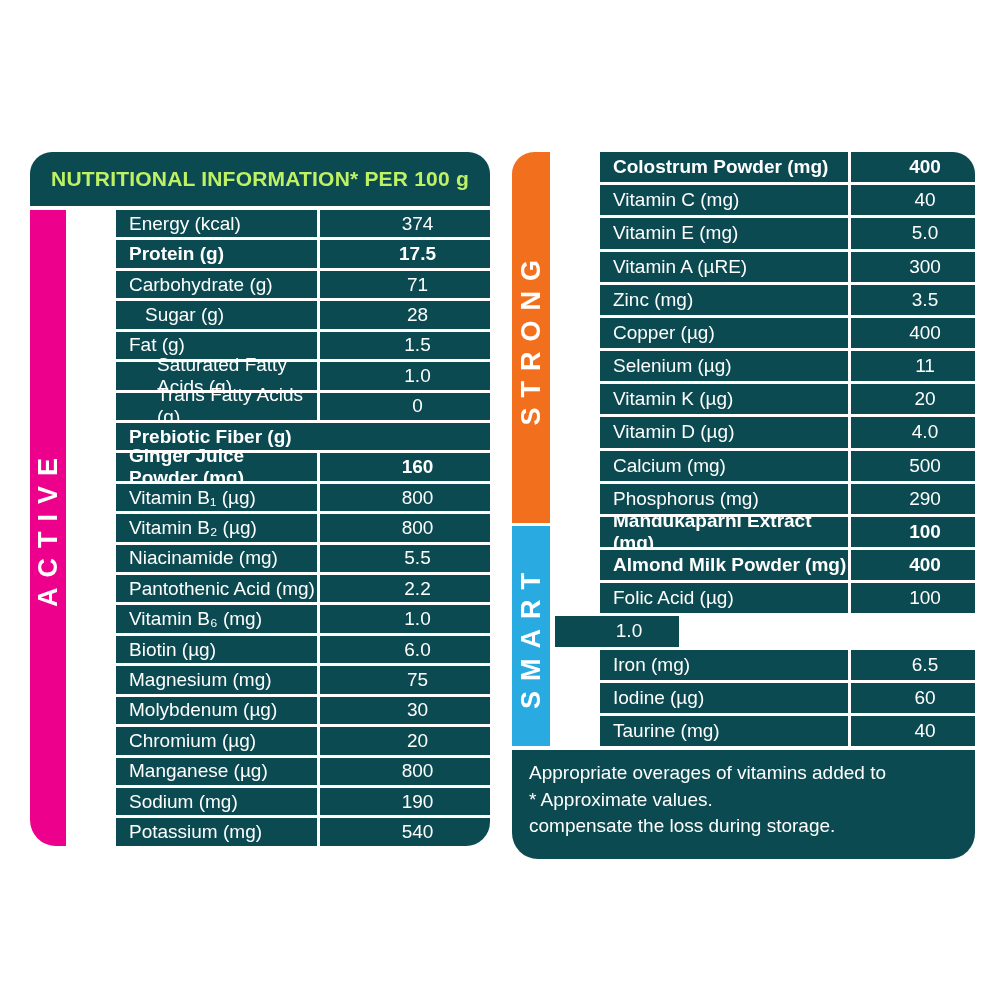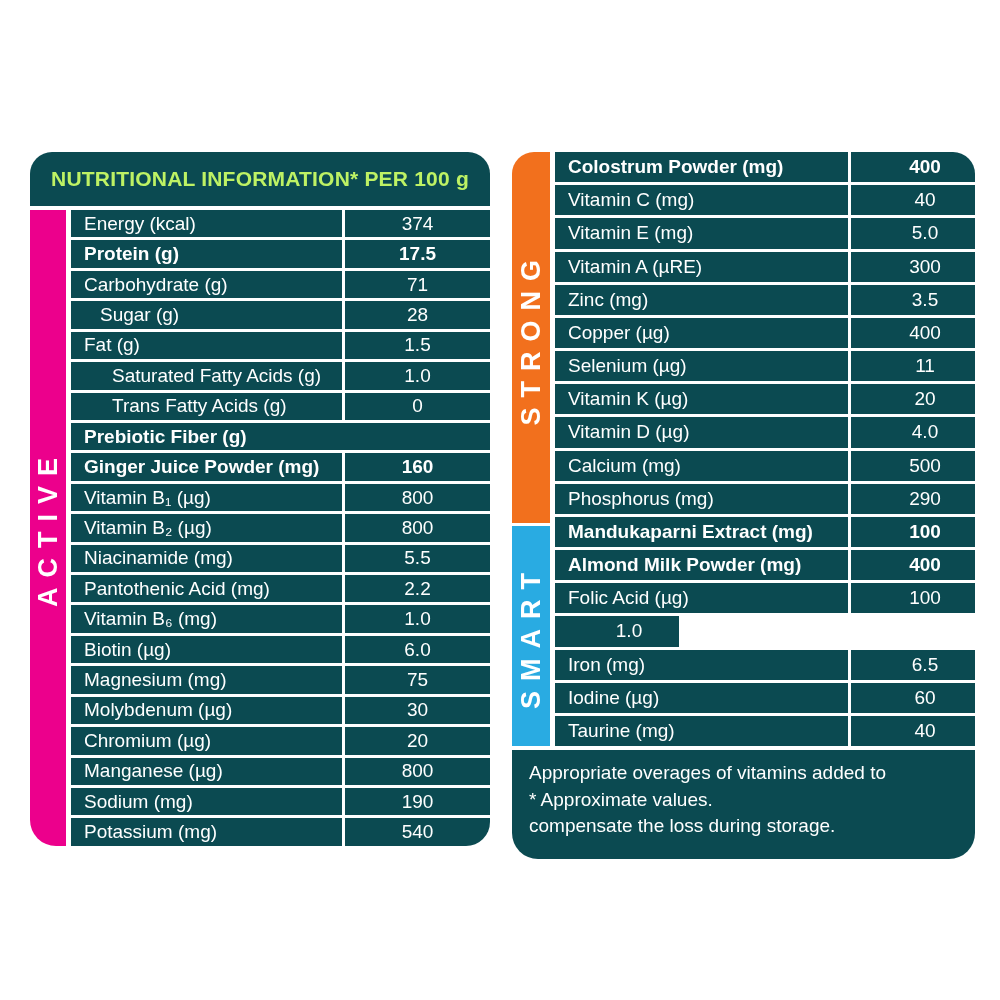--- a/index.html
+++ b/index.html
@@ -26,23 +26,23 @@
   .vlabel{
     writing-mode:vertical-rl;transform:rotate(180deg);text-orientation:mixed;
     font-size:27px;letter-spacing:10px;white-space:nowrap;
   }
   .rows{flex:1;display:flex;flex-direction:column;gap:3px;min-height:0;}
   .row{flex:1;display:flex;gap:3px;min-height:0;}
   .cell{
     background:#0B4A51;color:#fff;display:flex;align-items:center;
     font-size:19px;
   }
-  .cell.label{flex:1;padding-left:13px;}
+  .cell.label{flex:1;padding-left:13px;margin-left:45px;}
   .cell.value{justify-content:center;text-align:center;}
-  .panel-left .cell.value{flex:0 0 145px;}
+  .panel-left .cell.value{flex:0 0 145px;padding-left:25px;}
   .panel-right .cell.value{flex:0 0 100px;padding-left:24px;}
   .row.bold .cell{font-weight:bold;}
   .row.indent1 .cell.label{padding-left:29px;}
   .row.indent2 .cell.label{padding-left:41px;}
   .panel-left .row:last-child .cell.value{border-bottom-right-radius:24px;}
   
   .panel-right{left:512px;top:152px;width:463px;height:707px;}
   .rp-top{flex:0 0 594px;display:flex;gap:5px;min-height:0;}
   .rp-sidecol{flex:0 0 38px;display:flex;flex-direction:column;gap:3px;}
   .sidebar-strong{flex:0 0 371px;background:#F2701D;border-radius:22px 0 0 0;

